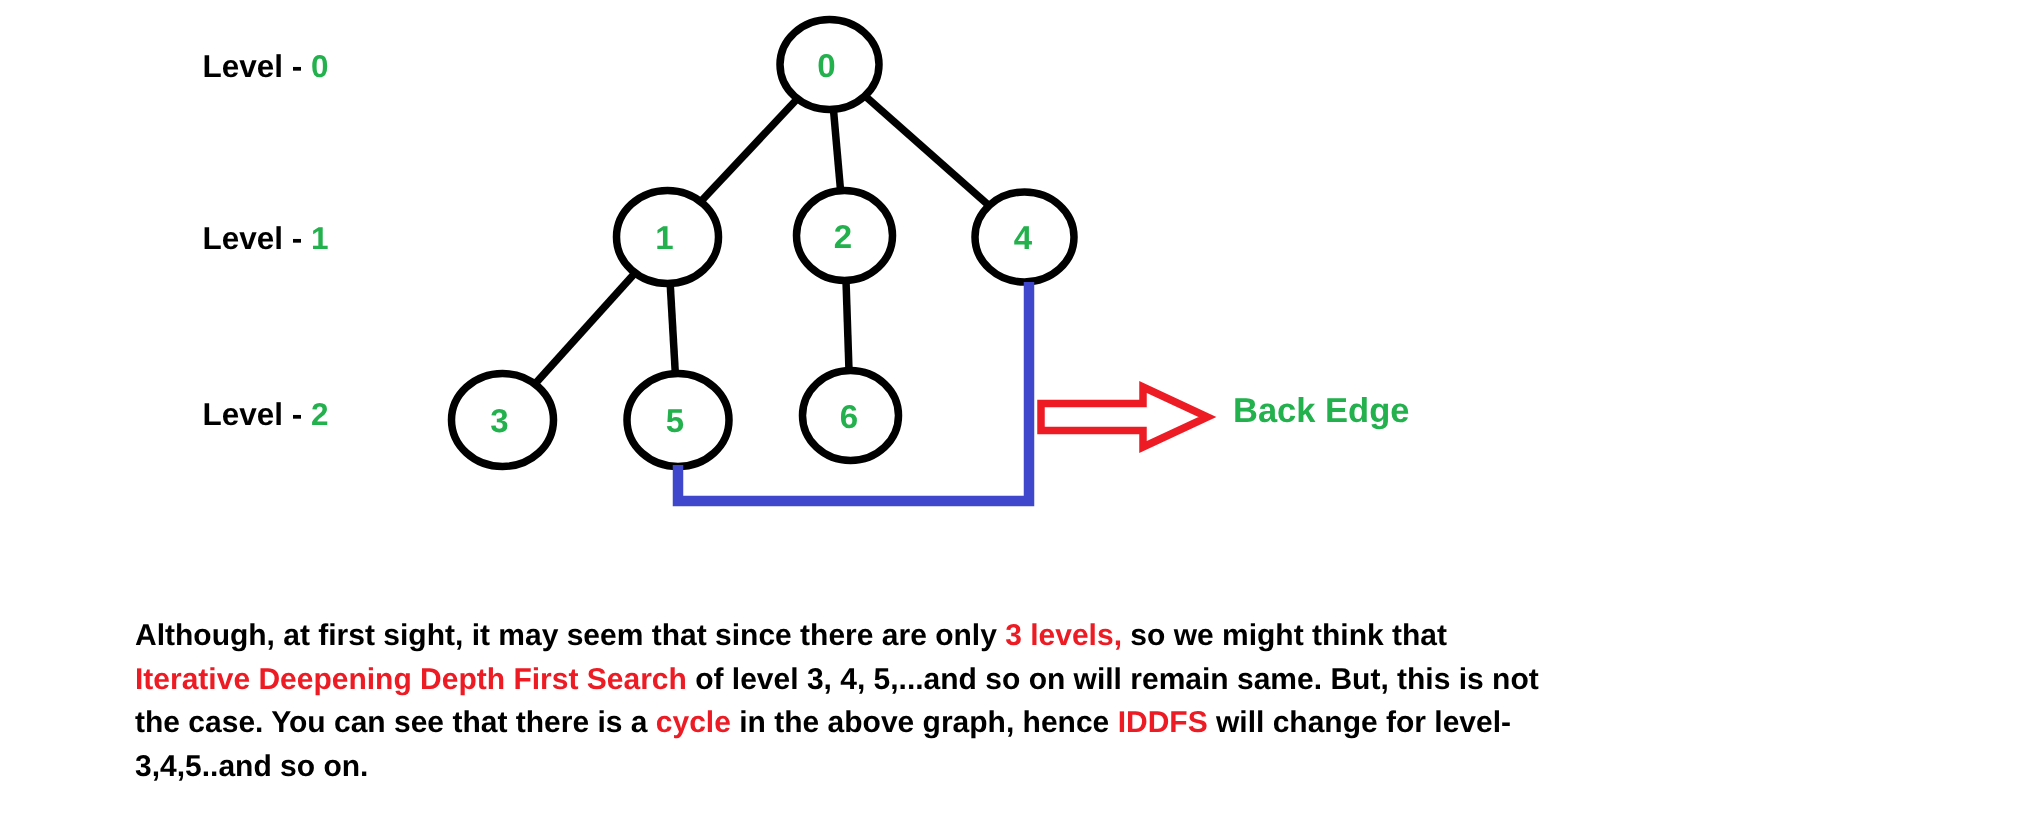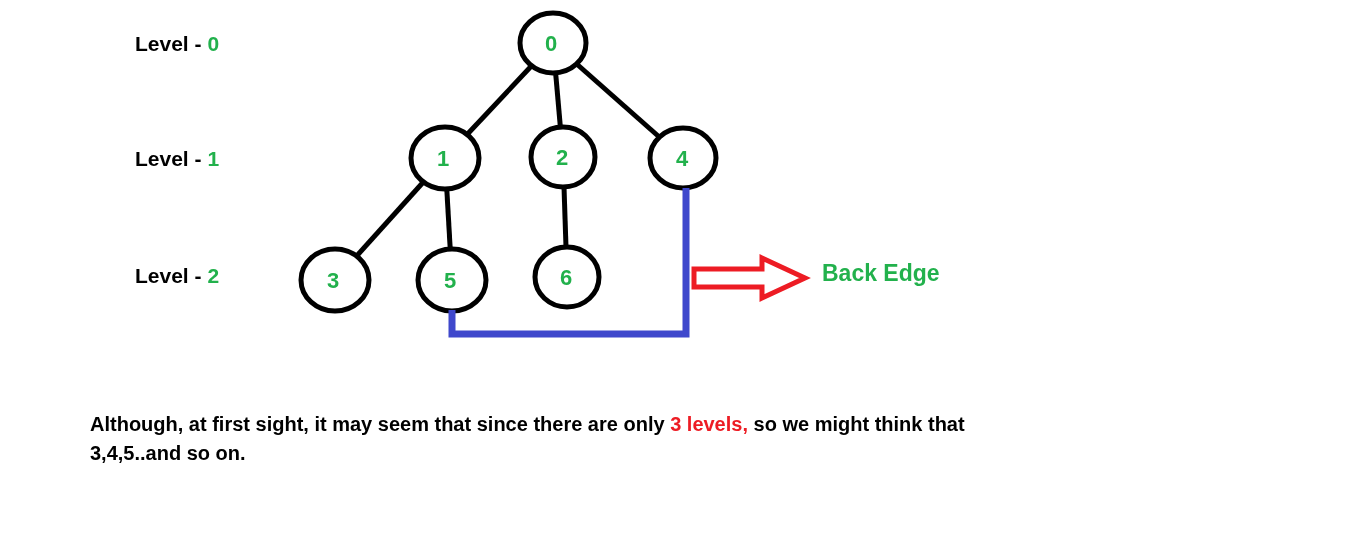--- a/index.html
+++ b/index.html
@@ -122,16 +122,18 @@
 
     <polyline class="back-edge" points="686,188 686,334 452,334 452,310"></polyline>
 
     <polygon class="arrow-outline" points="694,269 762,269 762,258 805,278 762,298 762,287 694,287"></polygon>
 
     <text class="back-edge-label" x="822" y="281">Back Edge</text>
   </svg>
 
   <div class="paragraph">
     <div class="para-line"><span class="seg-black">Although, at first sight, it may seem that since there are only </span><span class="seg-red">3 levels,</span><span class="seg-black"> so we might think that</span></div>
+    <div class="para-line"><span class="seg-red">Iterative Deepening Depth First Search</span><span class="seg-black"> of level 3, 4, 5,...and so on will remain same. But, this is not</span></div>
+    <div class="para-line"><span class="seg-black">the case. You can see that there is a </span><span class="seg-red">cycle</span><span class="seg-black"> in the above graph, hence </span><span class="seg-red">IDDFS</span><span class="seg-black"> will change for level-</span></div>
     <div class="para-line"><span class="seg-black">3,4,5..and so on.</span></div>
   </div>
 
 </div>
 
 </body></html>

